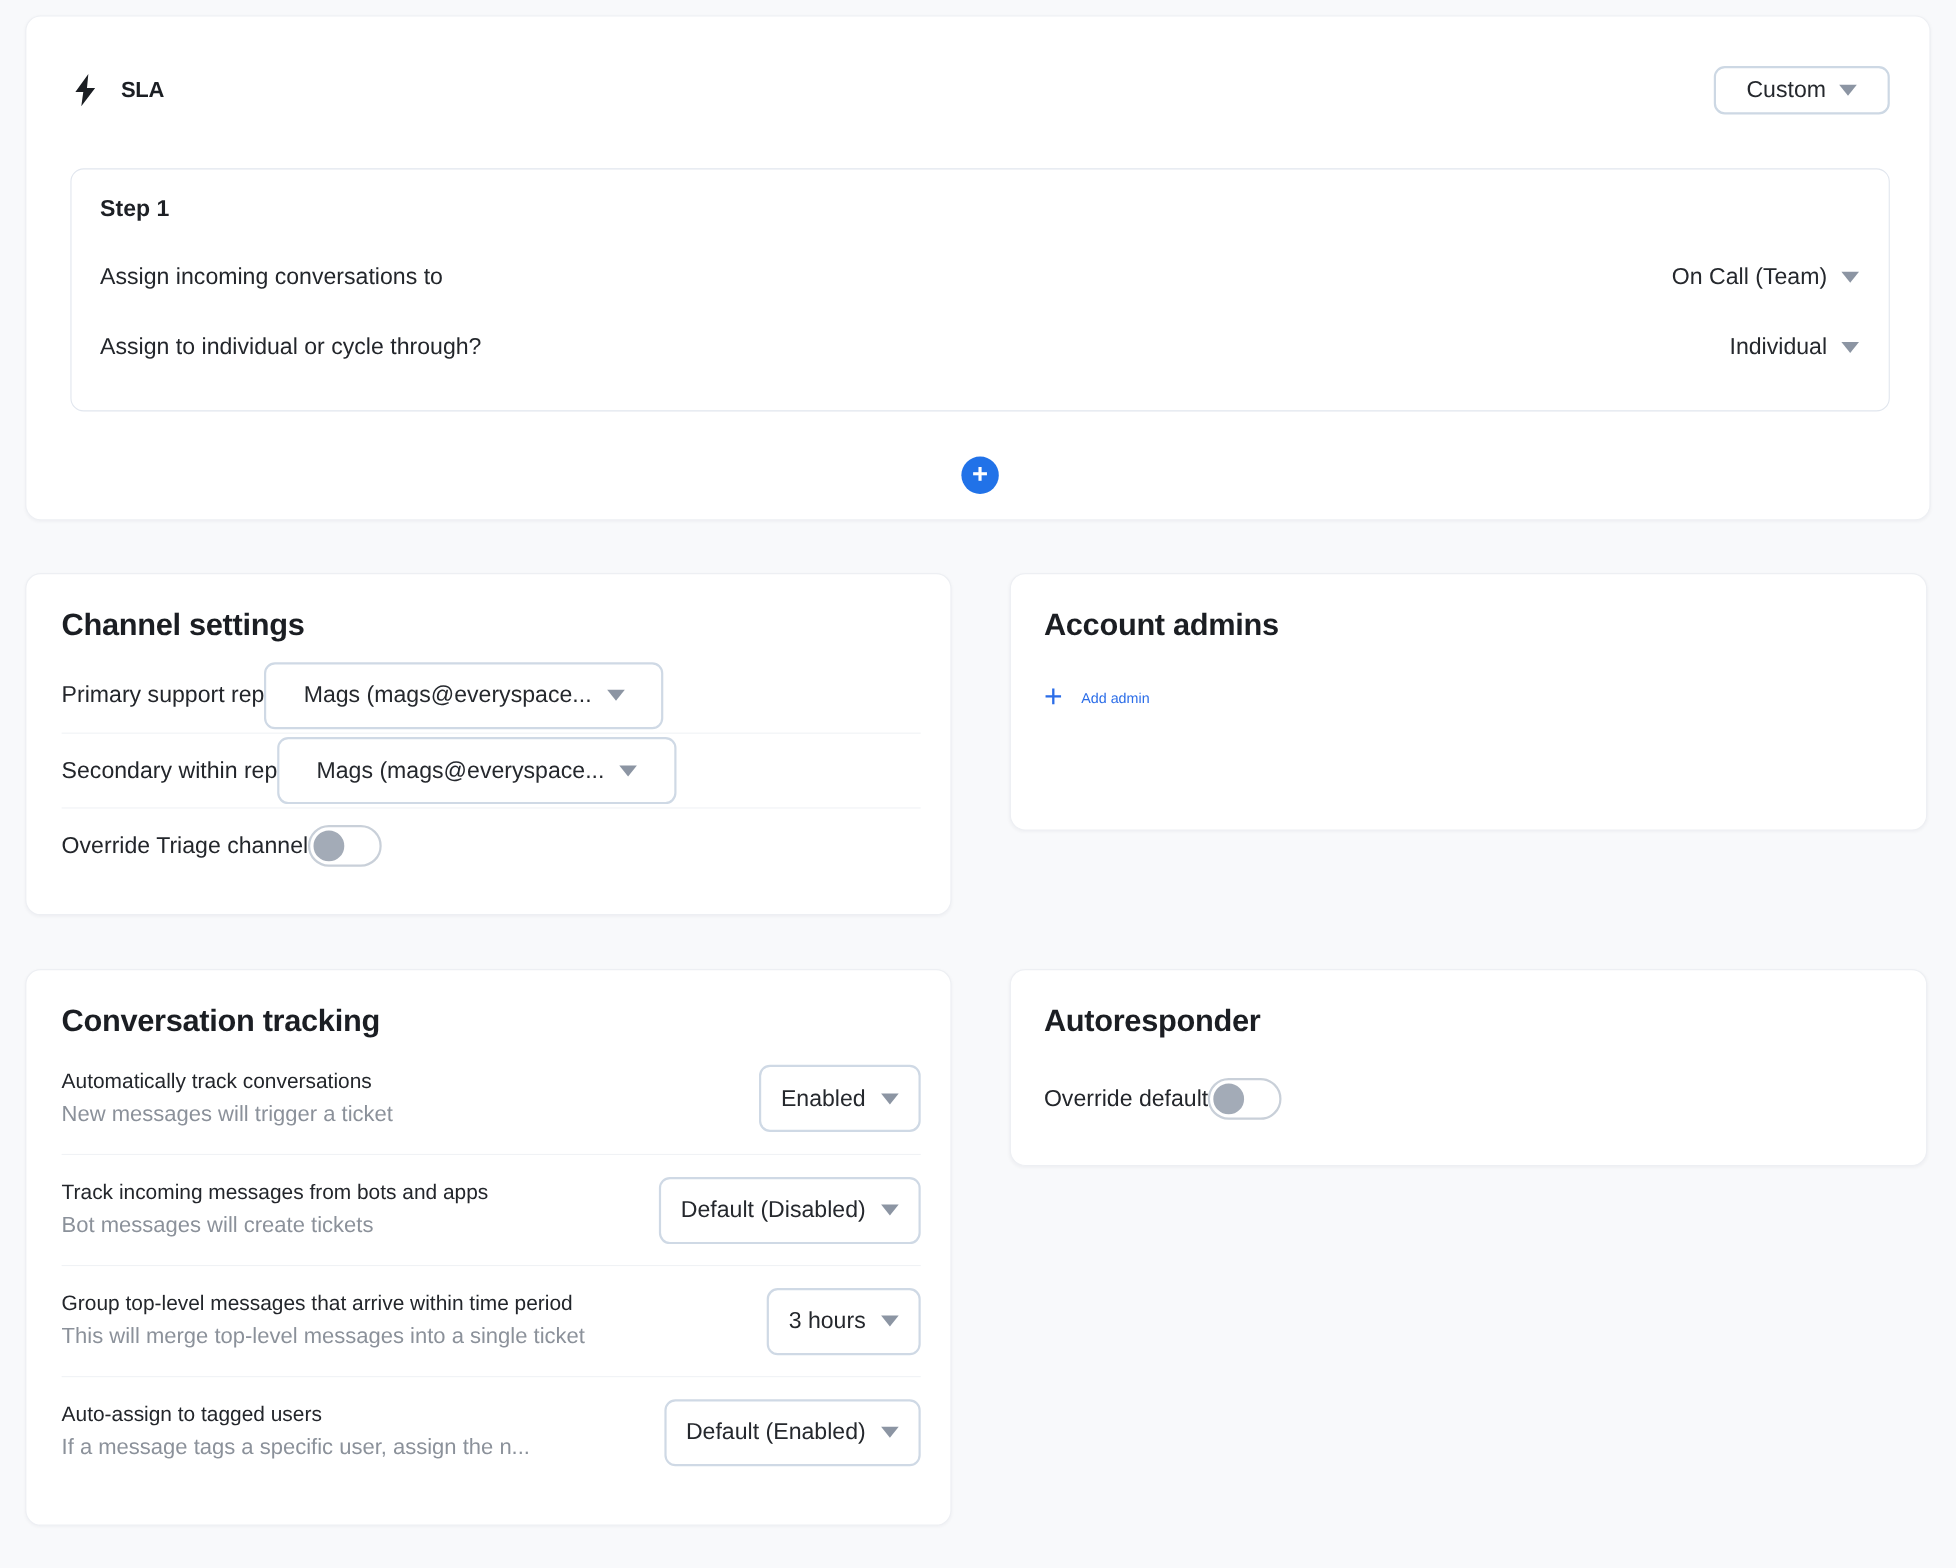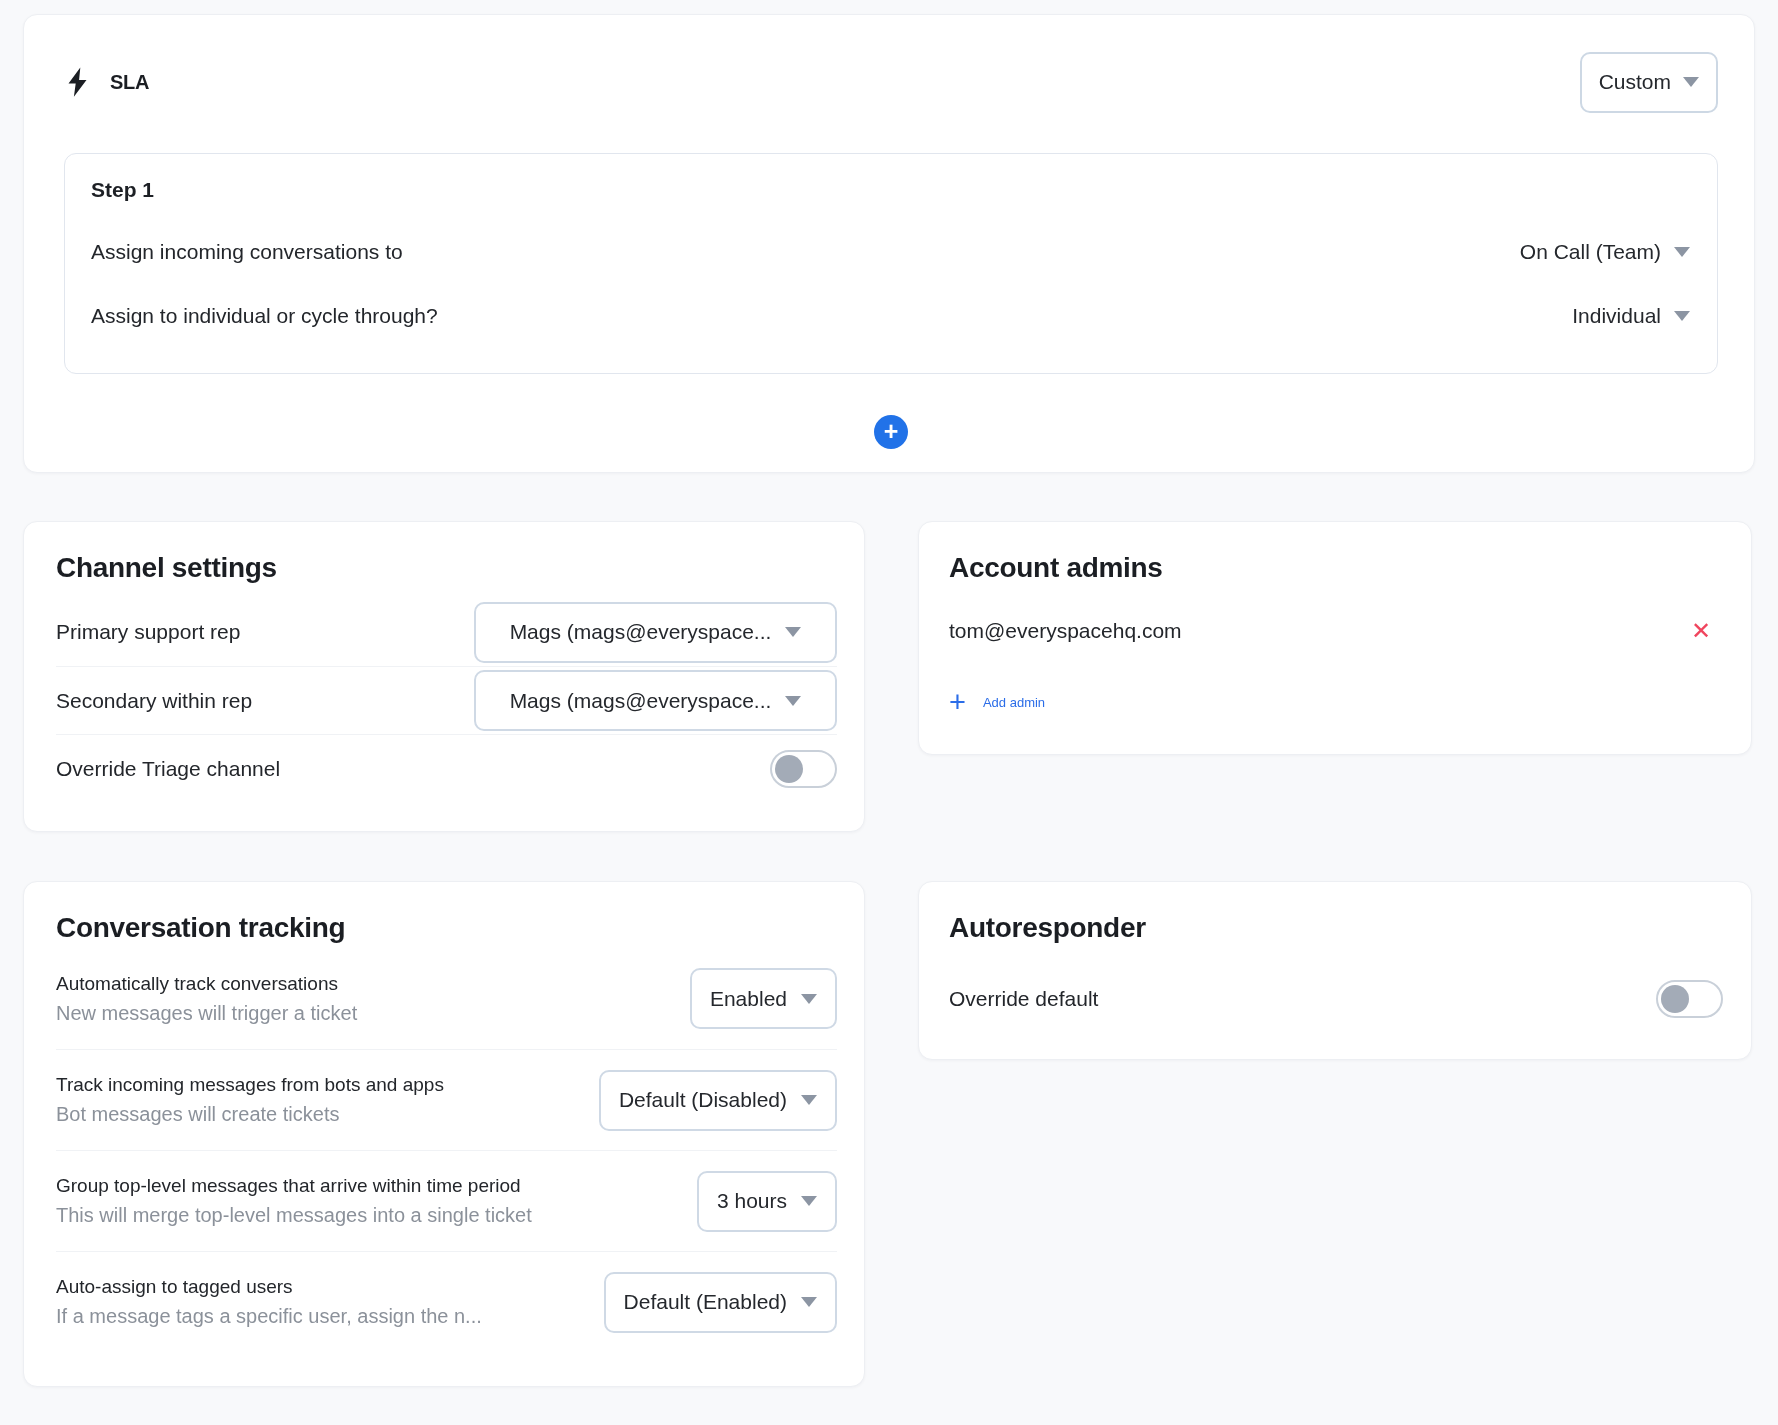--- a/index.html
+++ b/index.html
@@ -28,21 +28,21 @@
     display:flex; align-items:center; justify-content:space-between;
     margin-top:10px; height:62px;
   }
   .sla-title-group { display:flex; align-items:center; gap:19px; }
   .bolt-icon { width:27px; height:32px; display:inline-flex; }
   .sla-title { font-size:20px; font-weight:700; letter-spacing:-0.3px; color:#1b1e23; }
 
   .btn-outline {
     display:inline-flex; align-items:center; gap:12px;
     background:#fff; border:2px solid #cdd8e4; border-radius:10px;
-    padding:0 17px; height:61px; font-size:21px; color:#25282d;
+    padding:0 28px; height:44px; font-size:21px; color:#25282d;
     font-family:inherit; cursor:pointer;
   }
 
   .caret {
     width:0; height:0; display:inline-block;
     border-left:8px solid transparent; border-right:8px solid transparent;
     border-top:10px solid #8c95a3;
   }
 
   .step-card {
@@ -79,21 +79,21 @@
     column-gap:53px; row-gap:49px;
     align-items:start;
   }
 
   .card-title { font-size:28px; font-weight:700; letter-spacing:-0.3px; color:#1b1e23; }
 
   
   .channel-card { height:311px; padding:30px 27px 0 32px; }
   .channel-card .card-title { margin-bottom:14px; }
   .settings-row {
-    display:flex; align-items:center; justify-content:space-between;
+    display:flex; align-items:center; justify-content:flex-start;
     min-height:68px;
   }
   .settings-row + .settings-row { border-top:1px solid #f0f2f5; }
   .row-label { font-size:21px; color:#23262b; }
 
   .select-btn {
     display:inline-flex; align-items:center; justify-content:center; gap:14px;
     background:#fff; border:2px solid #cfd9e5; border-radius:10px;
     height:61px; padding:0 18px; font-size:21px; color:#25282d;
     font-family:inherit; cursor:pointer; flex-shrink:0;
@@ -209,26 +209,20 @@
         <span class="row-label">Override Triage channel</span>
         <div class="toggle">
           <div class="knob"></div>
         </div>
       </div>
     </section>
 
     <section class="card admins-card">
       <h2 class="card-title">Account admins</h2>
 
-      <div class="admin-row">
-        <span class="admin-email">tom@everyspacehq.com</span>
-        <button class="remove-x">
-          <span>✕</span>
-        </button>
-      </div>
 
       <button class="add-admin">
         <span class="plus">+</span>
         <span class="lbl">Add admin</span>
       </button>
     </section>
 
     <section class="card tracking-card">
       <h2 class="card-title">Conversation tracking</h2>
 

